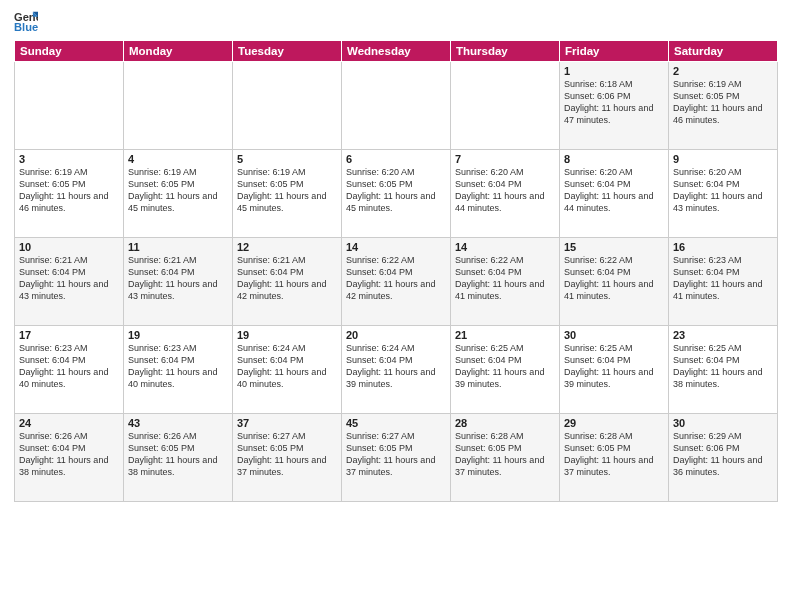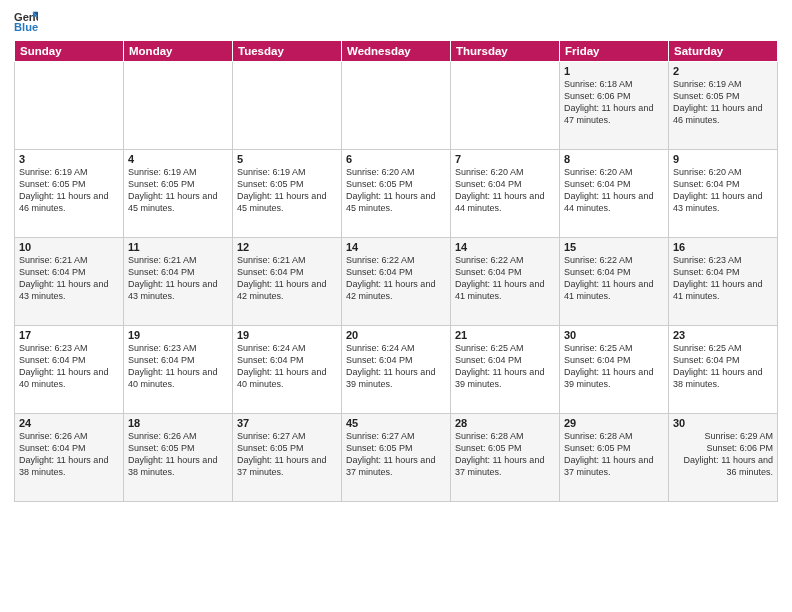--- a/index.html
+++ b/index.html
@@ -270,21 +270,21 @@
           </td>
         </tr>
         <tr>
           <td>
             <span class="day-num">24</span>
             <div class="day-info" style="white-space: pre-line;">Sunrise: 6:26 AM
 Sunset: 6:04 PM
 Daylight: 11 hours and 38 minutes.</div>
           </td>
           <td>
-            <span class="day-num">18</span>
+            <span class="day-num">43</span>
             <div class="day-info" style="white-space: pre-line;">Sunrise: 6:26 AM
 Sunset: 6:05 PM
 Daylight: 11 hours and 38 minutes.</div>
           </td>
           <td>
             <span class="day-num">37</span>
             <div class="day-info" style="white-space: pre-line;">Sunrise: 6:27 AM
 Sunset: 6:05 PM
 Daylight: 11 hours and 37 minutes.</div>
           </td>
@@ -301,20 +301,20 @@
 Daylight: 11 hours and 37 minutes.</div>
           </td>
           <td>
             <span class="day-num">29</span>
             <div class="day-info" style="white-space: pre-line;">Sunrise: 6:28 AM
 Sunset: 6:05 PM
 Daylight: 11 hours and 37 minutes.</div>
           </td>
           <td>
             <span class="day-num">30</span>
-            <div class="day-info" style="white-space: pre-line; text-align: right;">Sunrise: 6:29 AM
+            <div class="day-info" style="white-space: pre-line;">Sunrise: 6:29 AM
 Sunset: 6:06 PM
 Daylight: 11 hours and 36 minutes.</div>
           </td>
         </tr>
       </tbody>
   </table>
 </div>
 
 </body></html>

